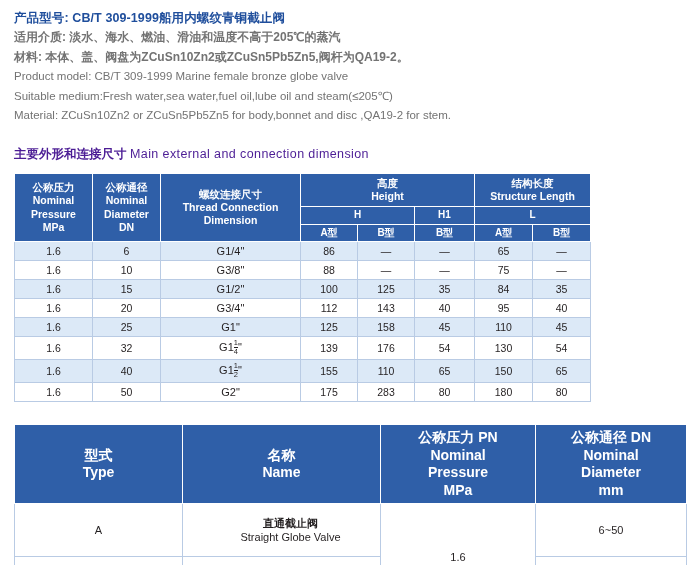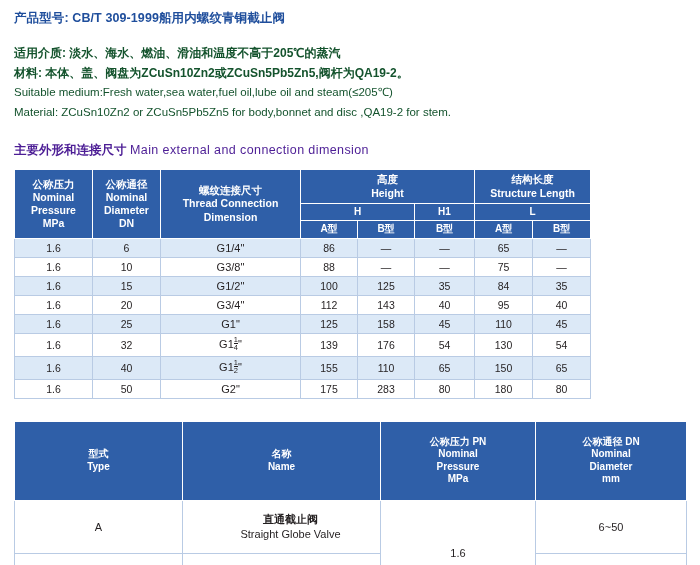--- a/index.html
+++ b/index.html
@@ -18,26 +18,26 @@
   .page {
     padding: 10px 14px 0 14px;
     box-sizing: border-box;
     width: 700px;
   }
   
   .model-line {
     color: #1f4e9c;
     font-size: 12.5px;
     font-weight: bold;
-    margin: 0 0 18px 0;
+    margin: 0 0 2px 0;
     letter-spacing: 0.1px;
   }
   .spec-line {
     font-size: 12px;
-    color: #14532d;
+    color: #737373;
     margin: 0 0 4px 0;
     line-height: 1.35;
     font-weight: bold;
   }
   .spec-line.latin {
     font-weight: normal;
     font-size: 11.5px;
   }
   .section-title {
     margin: 22px 0 10px 0;
@@ -113,21 +113,21 @@
   
   .type-table {
     margin-top: 22px;
   }
   .type-table col.t0 { width: 168px; }
   .type-table col.t1 { width: 198px; }
   .type-table col.t2 { width: 155px; }
   .type-table col.t3 { width: 151px; }
   .type-table thead th {
     height: 70px;
-    font-size: 10px;
+    font-size: 14px;
     padding: 4px;
   }
   .type-table tbody td {
     height: 46px;
     font-size: 11px;
     line-height: 1.3;
   }
   .type-table tbody td.name {
     font-size: 11px;
     padding-left: 20px;
@@ -140,20 +140,21 @@
 
 <div class="page">
 
   <div>
     <p class="model-line">
       <span>产品型号:</span>
       <span>CB/T 309-1999船用内螺纹青铜截止阀</span>
     </p>
     <p class="spec-line">适用介质: 淡水、海水、燃油、滑油和温度不高于205℃的蒸汽</p>
     <p class="spec-line">材料: 本体、盖、阀盘为ZCuSn10Zn2或ZCuSn5Pb5Zn5,阀杆为QA19-2。</p>
+    <p class="spec-line latin">Product model: CB/T 309-1999 Marine female bronze globe valve</p>
     <p class="spec-line latin">Suitable medium:Fresh water,sea water,fuel oil,lube oil and steam(≤205℃)</p>
     <p class="spec-line latin">Material: ZCuSn10Zn2 or ZCuSn5Pb5Zn5 for body,bonnet and disc ,QA19-2 for stem.</p>
   </div>
 
   <div class="section-title">
     <span>主要外形和连接尺寸</span>
     <span class="en">Main external and connection  dimension</span>
   </div>
 
   <table class="dim-table">

